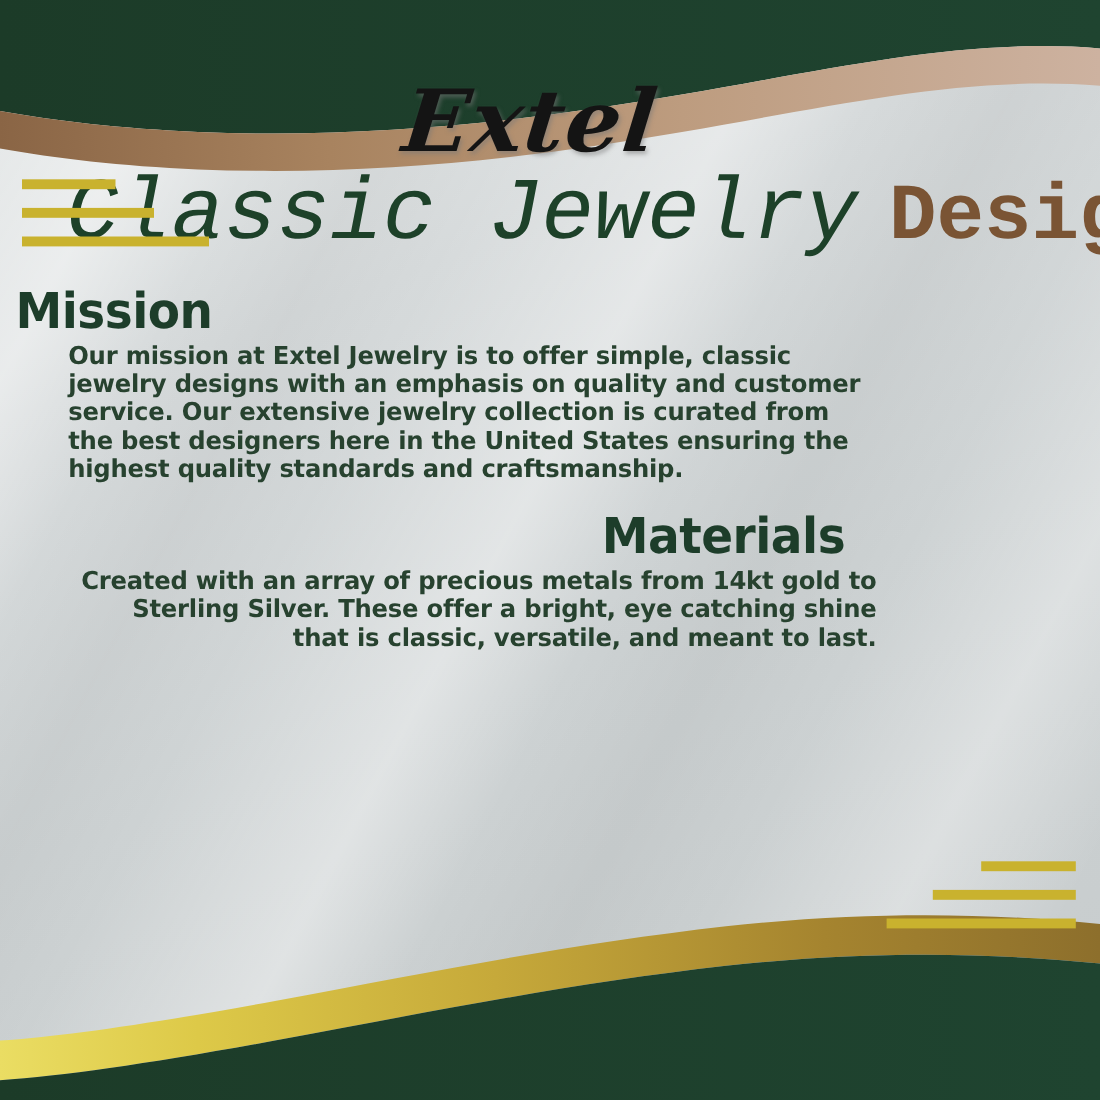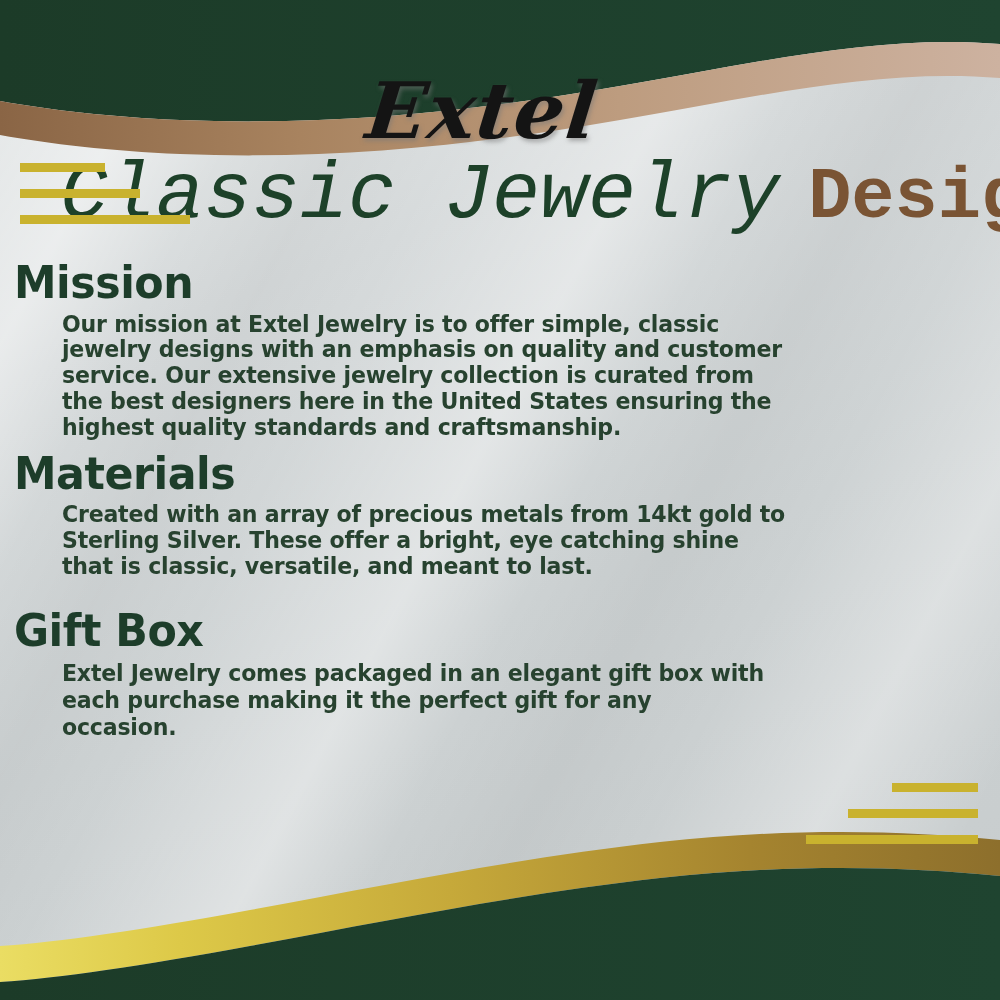--- a/index.html
+++ b/index.html
@@ -101,21 +101,21 @@
     color:#27422f;
     font-size:22.4px;
     line-height:1.155;
     letter-spacing:-0.2px;
     margin:0 0 0 62px;
     max-width:918px;
     transform:scaleX(0.985);
     transform-origin:left top;
   }
   .s-mission{margin-top:0;}
-  .s-materials{margin-top:8px;}
+  .s-materials{margin-top:22px;text-align:right;}
   .s-service{margin-top:24px;}
   .s-gift{margin-top:26px;}
   .s-gift .sec-body{max-width:720px;line-height:1.22;}
 </style>
 </head>
 <body>
 
 <div id="poster">
 
   <svg class="wave-svg wave-top" viewBox="0 0 1000 200" preserveAspectRatio="none">
@@ -183,19 +183,15 @@
       <h2 class="sec-head">Mission</h2>
       <p class="sec-body">Our mission at Extel Jewelry is to offer simple, classic jewelry designs with an emphasis on quality and customer service. Our extensive jewelry collection is curated from the best designers here in the United States ensuring the highest quality standards and craftsmanship.</p>
     </div>
 
     <div class="section s-materials">
       <h2 class="sec-head">Materials</h2>
       <p class="sec-body">Created with an array of precious metals from 14kt gold to Sterling Silver. These offer a bright, eye catching shine that is classic, versatile, and meant to last.</p>
     </div>
 
 
-    <div class="section s-gift">
-      <h2 class="sec-head">Gift Box</h2>
-      <p class="sec-body">Extel Jewelry comes packaged in an elegant gift box with each purchase making it the perfect gift for any occasion.</p>
-    </div>
 
   </div>
 </div>
 
 </body></html>

